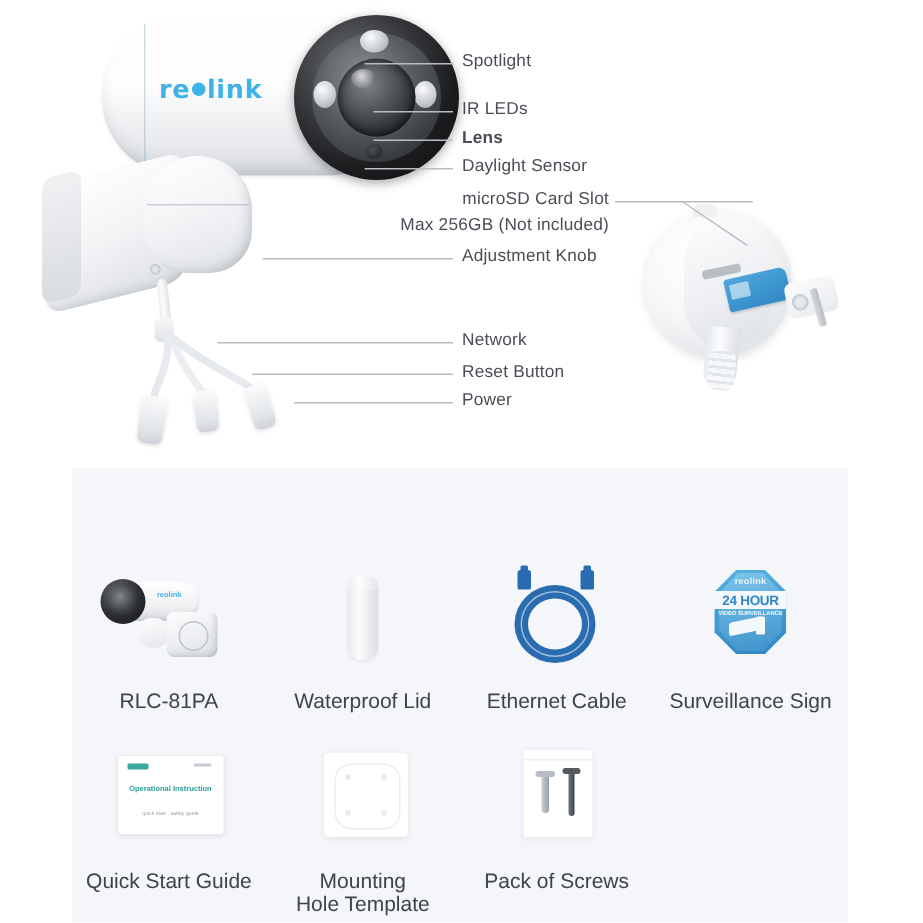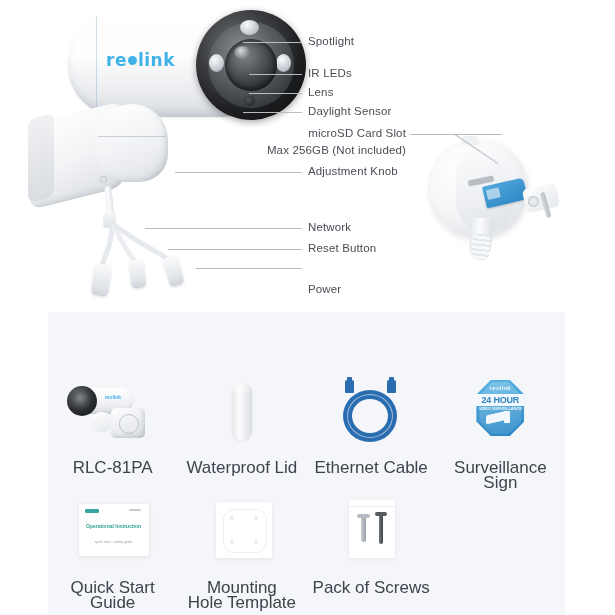--- a/index.html
+++ b/index.html
@@ -125,21 +125,21 @@
     position:absolute;left:0;top:18px;width:517px;text-align:center;
     font-size:20px;font-weight:700;color:#2d2d35;letter-spacing:.1px;
     font-family:"Liberation Sans",sans-serif;
   }
   .row{position:absolute;left:0;width:517px;display:flex;}
   .row1{top:62px;}
   .row2{top:182px;}
   .cell{flex:1;display:flex;flex-direction:column;align-items:center;}
   .thumb{width:96px;height:78px;position:relative;}
   .cell-label{
-    margin-top:8px;font-size:17px;color:#3f434b;text-align:center;line-height:15px;
+    margin-top:8px;font-size:14px;color:#3f434b;text-align:center;line-height:15px;
     font-family:"Liberation Sans",sans-serif;
   }
 
   
   .t-cam-body{position:absolute;left:6px;top:14px;width:62px;height:26px;border-radius:14px;
     background:linear-gradient(180deg,#ffffff,#f0f1f3 60%,#d9dce1);box-shadow:inset 0 -3px 5px -3px rgba(130,140,150,.5);}
   .t-cam-lens{position:absolute;left:2px;top:12px;width:30px;height:30px;border-radius:50%;
     background:radial-gradient(circle at 38% 33%,#6d7075,#2a2c2f 55%,#141517 100%);}
   .t-cam-lens2{position:absolute;left:8px;top:18px;width:18px;height:18px;border-radius:50%;
     background:radial-gradient(circle at 38% 32%,#83878c,#3d4044 60%,#1c1e20);}
@@ -255,28 +255,28 @@
     <div class="lead" style="left:243px;top:112px;width:59px;"></div>
     <div class="lead" style="left:410px;top:134px;width:92px;"></div>
     <div class="lead-d" style="left:455px;top:134px;width:52px;transform:rotate(34deg);"></div>
     <div class="lead" style="left:175px;top:172px;width:127px;"></div>
     <div class="lead" style="left:145px;top:228px;width:157px;"></div>
     <div class="lead" style="left:168px;top:249px;width:134px;"></div>
     <div class="lead" style="left:196px;top:268px;width:106px;"></div>
 
     <div class="lbl" style="left:308px;top:35px;">Spotlight</div>
     <div class="lbl" style="left:308px;top:67px;">IR LEDs</div>
-    <div class="lbl" style="left:308px;top:86px;">Lens</div>
+    <div class="lbl" style="left:308px;top:86px;font-weight:bold;">Lens</div>
     <div class="lbl" style="left:308px;top:105px;">Daylight Sensor</div>
     <div class="lbl r" style="left:206px;top:127px;width:200px;text-align:right;">microSD Card Slot</div>
     <div class="lbl r" style="left:206px;top:144px;width:200px;text-align:right;">Max 256GB (Not included)</div>
     <div class="lbl" style="left:308px;top:165px;">Adjustment Knob</div>
     <div class="lbl" style="left:308px;top:221px;text-align:right;">Network</div>
     <div class="lbl" style="left:308px;top:242px;">Reset Button</div>
-    <div class="lbl" style="left:308px;top:261px;margin-top:22px;">Power</div>
+    <div class="lbl" style="left:308px;top:261px;">Power</div>
   </div>
 
   <div class="box-panel">
 
     <div class="row row1">
 
       <div class="cell">
         <div class="thumb">
           <div class="t-cam-body"></div>
           <div class="t-cam-logo">reolink</div>

